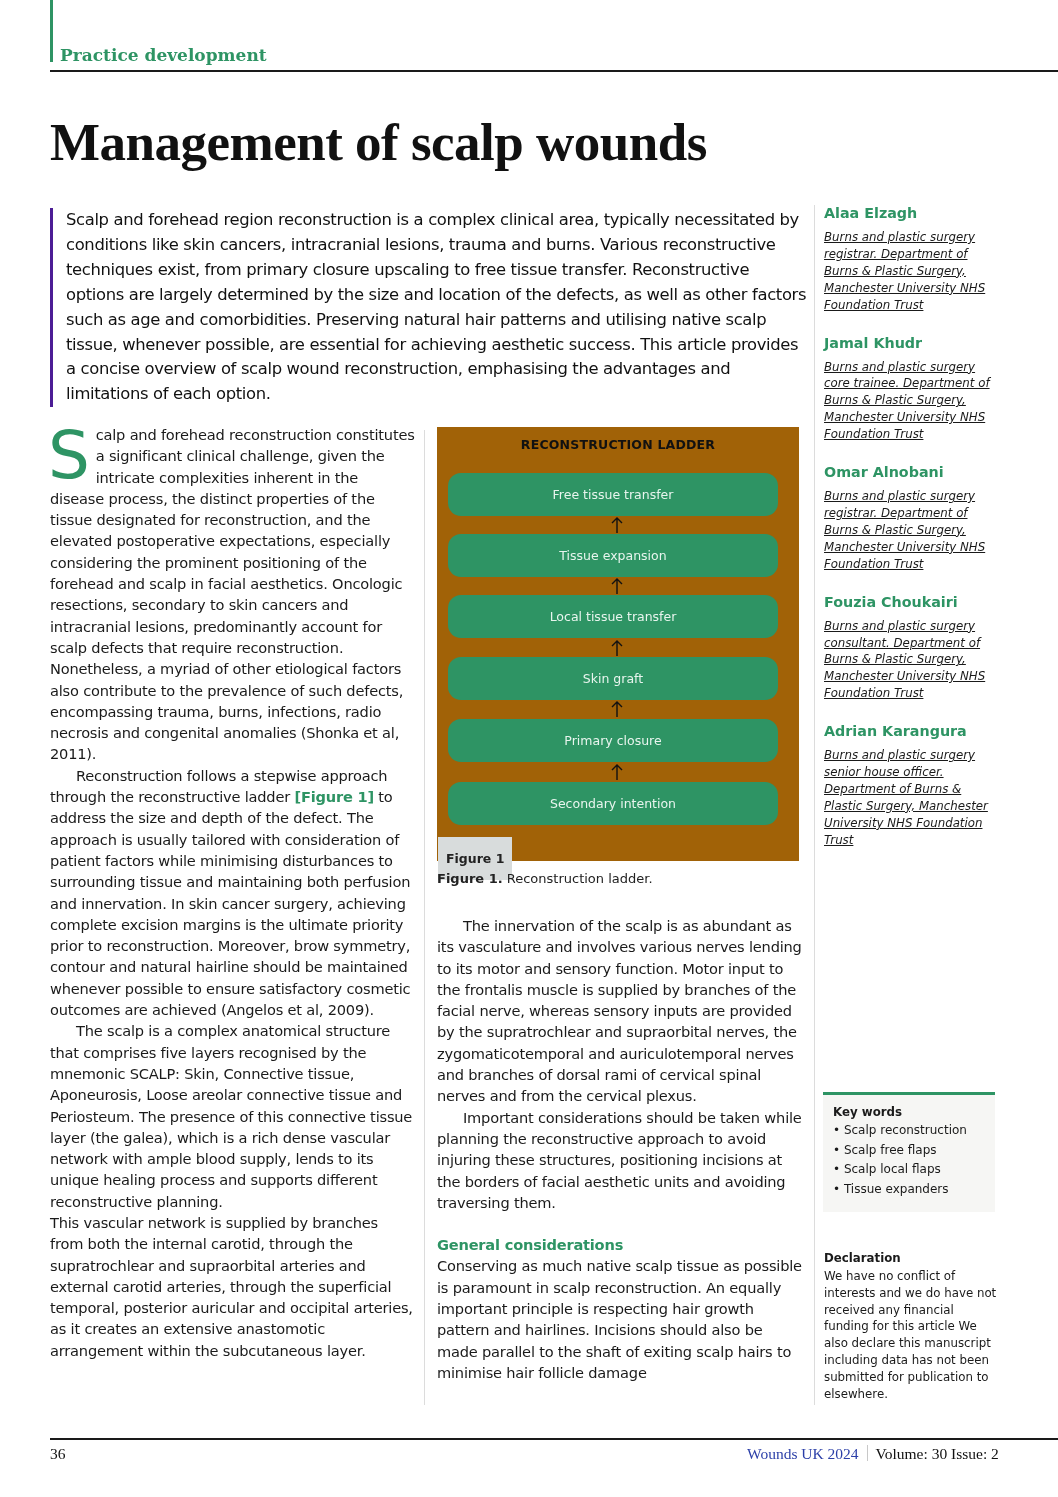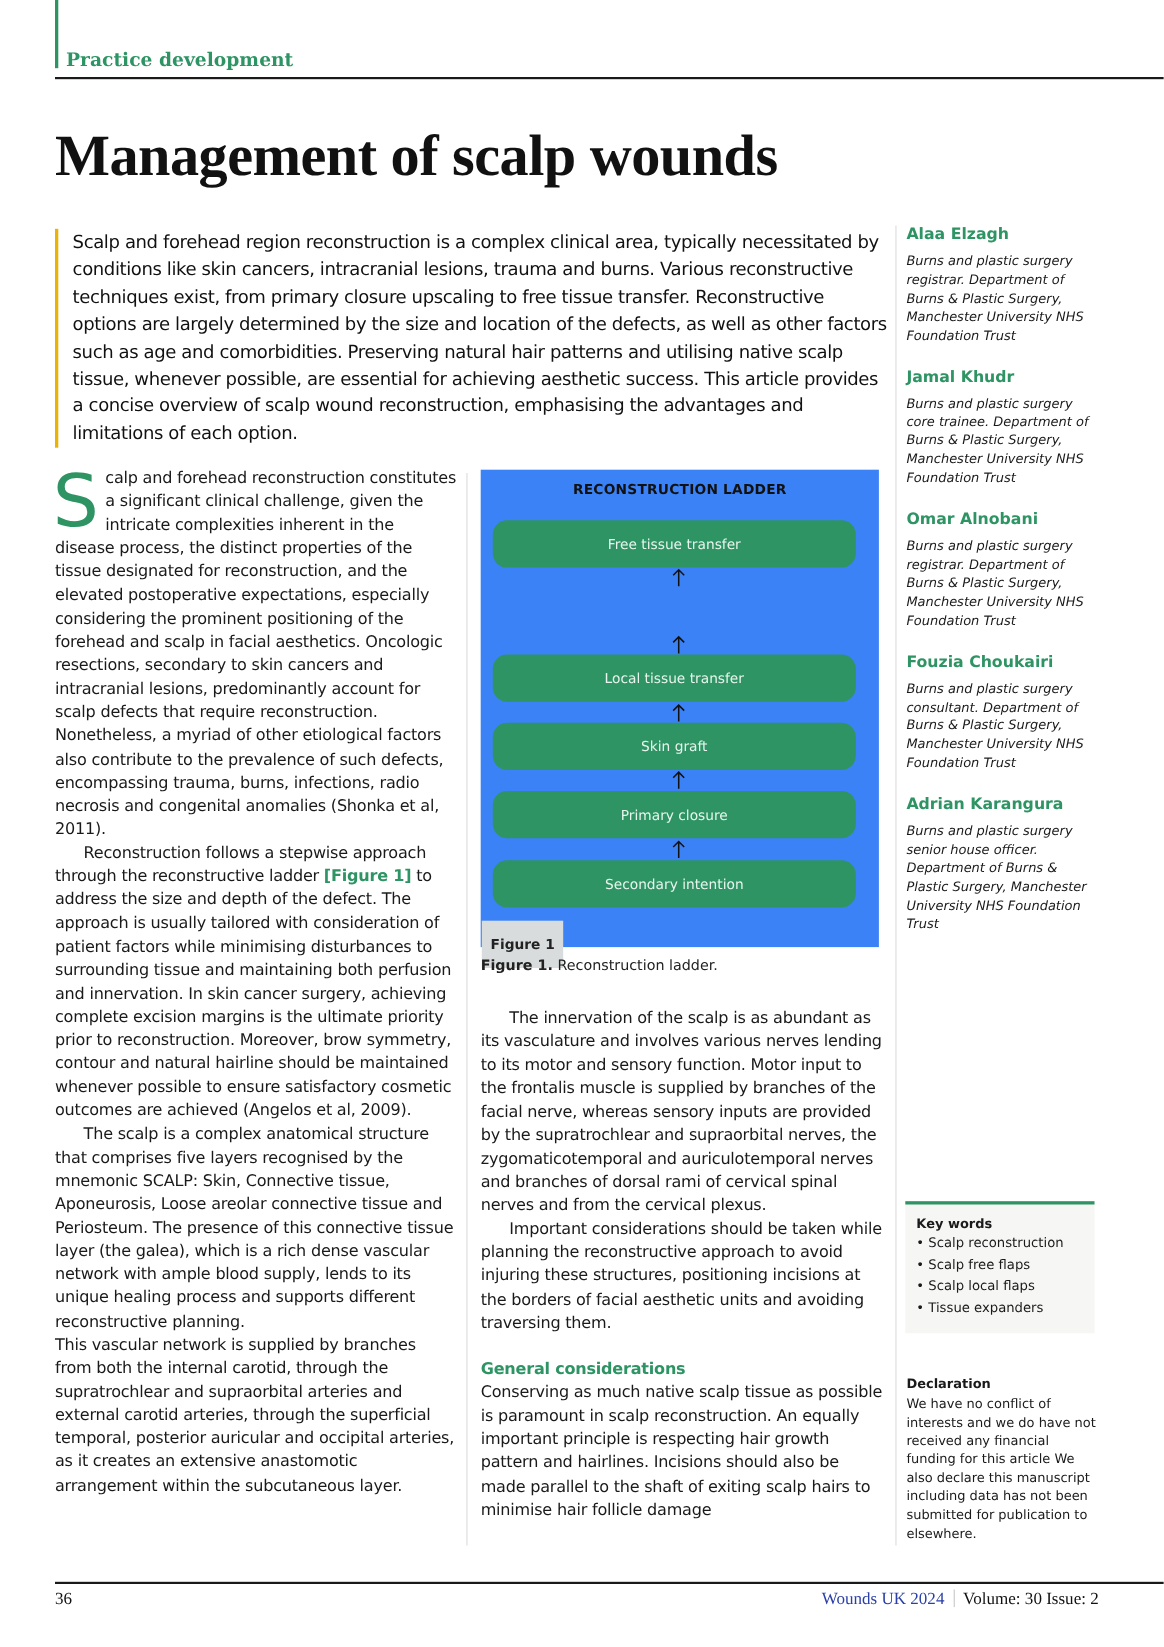--- a/index.html
+++ b/index.html
@@ -7,50 +7,50 @@
   body { position: relative; font-family: "DejaVu Sans", sans-serif; color: #1a1a1a; }
 
   
   .top-accent { position: absolute; left: 50px; top: 0; width: 3px; height: 62px; background: #2e9464; }
   .section-label { position: absolute; left: 60px; top: 45px; font-family: "DejaVu Serif", serif; font-weight: bold; font-size: 17px; color: #2e9464; }
   .top-rule { position: absolute; left: 50px; top: 70px; width: 1008px; height: 2px; background: #1a1a1a; }
 
   .page-title { position: absolute; left: 50px; top: 112px; font-family: "Liberation Serif", serif; font-weight: bold; font-size: 53px; color: #111; letter-spacing: -0.5px; }
 
   
-  .standfirst { position: absolute; left: 50px; top: 208px; width: 760px; border-left: 3px solid #eab308; padding-left: 13px; }
+  .standfirst { position: absolute; left: 50px; top: 208px; width: 760px; border-left: 3px solid #4c1d95; padding-left: 13px; }
   .standfirst p { font-family: "DejaVu Sans", sans-serif; font-size: 16.4px; line-height: 24.9px; color: #111; letter-spacing: -0.35px; font-weight: 500; }
 
   
   .col { position: absolute; font-size: 14.6px; line-height: 21.3px; color: #1a1a1a; letter-spacing: -0.2px; }
   .col-left { left: 50px; top: 424px; width: 365px; }
   .col-mid { left: 437px; top: 915px; width: 368px; }
   .col p { text-indent: 26px; }
   .col p.noindent { text-indent: 0; }
   .dropcap { float: left; font-size: 66px; line-height: 56px; color: #2e9464; margin: 4px 6px 0 -2px; font-weight: normal; }
   .figref { color: #2e9464; font-weight: bold; }
   .subhead { color: #2e9464; font-weight: bold; font-size: 14.6px; margin-top: 21px; }
 
   .divider-left { position: absolute; left: 424px; top: 430px; width: 1px; height: 975px; background: #dcdcdc; }
   .divider-right { position: absolute; left: 814px; top: 205px; width: 1px; height: 1200px; background: #dcdcdc; }
 
   
-  .figure { position: absolute; left: 437px; top: 427px; width: 362px; height: 434px; background: #3b82f6; }
+  .figure { position: absolute; left: 437px; top: 427px; width: 362px; height: 434px; background: #a16207; }
   .fig-title { position: absolute; top: 10px; left: 0; width: 100%; text-align: center; font-size: 12.5px; font-weight: bold; letter-spacing: 0.2px; color: #111; }
   .rung { position: absolute; left: 11px; width: 330px; height: 43px; background: #2e9464; border-radius: 13px; color: #e8f5ee; font-size: 12.5px; display: flex; align-items: center; justify-content: center; }
   .arrow { position: absolute; left: 173px; width: 14px; height: 18px; }
   .fig-tag { position: absolute; left: 1px; top: 410px; background: #d8dcdc; padding: 14px 8px; font-size: 12.5px; font-weight: bold; color: #222; }
   .fig-caption { position: absolute; left: 437px; top: 871px; font-size: 13px; color: #222; }
   .fig-caption b { font-weight: bold; margin-top: 48px; }
 
   
   .authors { position: absolute; left: 824px; top: 205px; width: 175px; }
   .author { margin-bottom: 21px; }
   .author-name { font-size: 14.3px; font-weight: bold; color: #2e9464; margin-bottom: 8px; }
-  .author-aff { font-size: 11.8px; font-style: italic; line-height: 16.9px; color: #1a1a1a; }
+  .author-aff { font-size: 11.8px; font-style: italic; line-height: 16.9px; color: #1a1a1a; text-decoration: underline; }
 
   
   .keywords { position: absolute; left: 823px; top: 1092px; width: 172px; height: 120px; background: #f6f6f4; border-top: 3px solid #2e9464; padding: 10px 10px; }
   .kw-title { font-size: 11.8px; font-weight: bold; margin-bottom: 2px; }
   .kw-item { font-size: 12px; line-height: 19.7px; }
   .kw-item::before { content: "• "; }
 
   
   .declaration { position: absolute; left: 824px; top: 1251px; width: 175px; }
   .decl-title { font-size: 11.8px; font-weight: bold; margin-bottom: 3px; }
@@ -85,20 +85,21 @@
 
 <div class="divider-left"></div>
 <div class="divider-right"></div>
 
 <div class="figure">
   <div class="fig-title">RECONSTRUCTION LADDER</div>
   <div class="rung" style="top:46px">Free tissue transfer</div>
   <svg class="arrow" style="top:89px" viewBox="0 0 14 18">
       <path d="M7 17V2M2 7L7 2L12 7" stroke="#111" stroke-width="1.4" fill="none"></path>
     </svg>
+  <div class="rung" style="top:107px">Tissue expansion</div>
   <svg class="arrow" style="top:150px" viewBox="0 0 14 18">
       <path d="M7 17V2M2 7L7 2L12 7" stroke="#111" stroke-width="1.4" fill="none"></path>
     </svg>
   <div class="rung" style="top:168px">Local tissue transfer</div>
   <svg class="arrow" style="top:212px" viewBox="0 0 14 18">
       <path d="M7 17V2M2 7L7 2L12 7" stroke="#111" stroke-width="1.4" fill="none"></path>
     </svg>
   <div class="rung" style="top:230px">Skin graft</div>
   <svg class="arrow" style="top:273px" viewBox="0 0 14 18">
       <path d="M7 17V2M2 7L7 2L12 7" stroke="#111" stroke-width="1.4" fill="none"></path>

